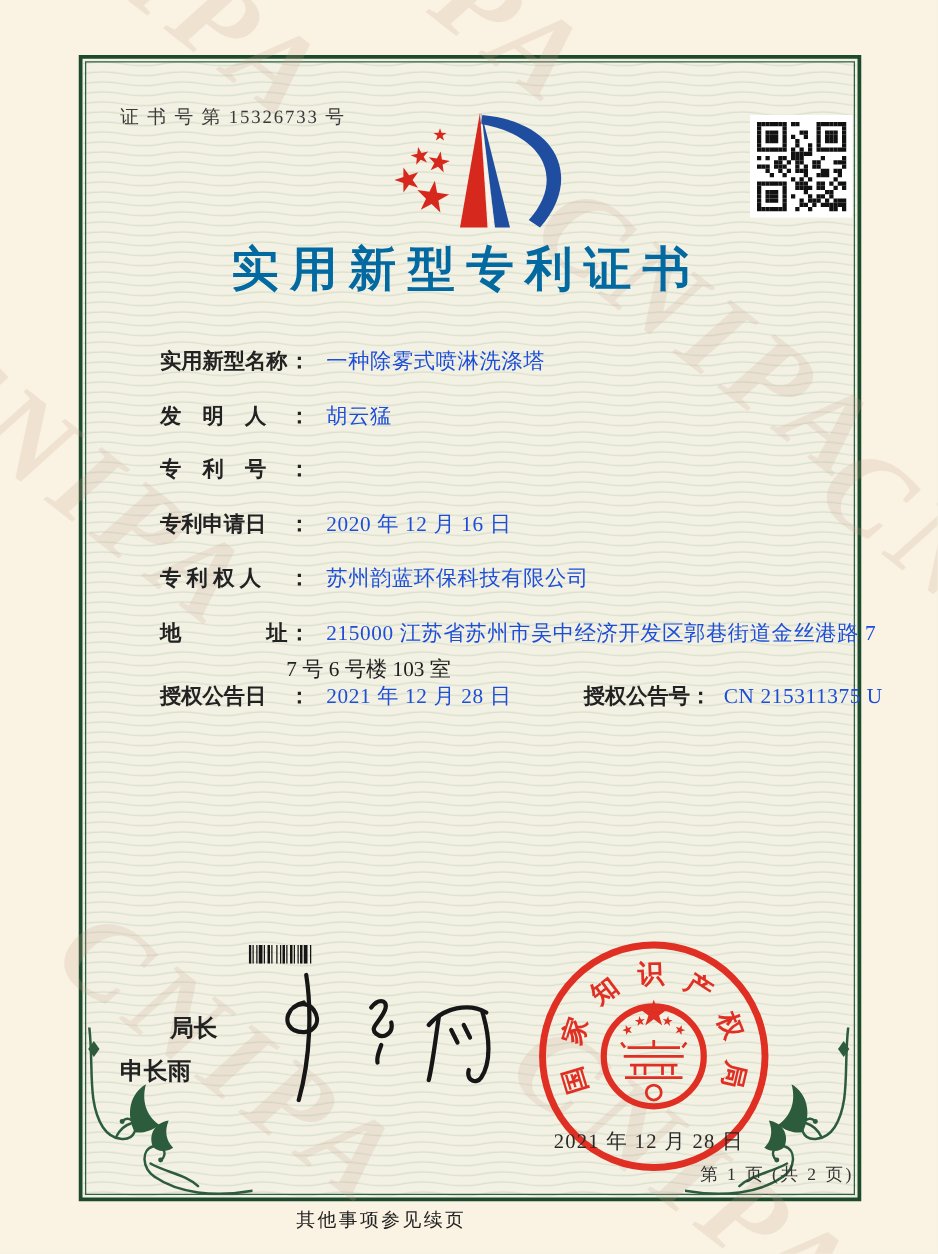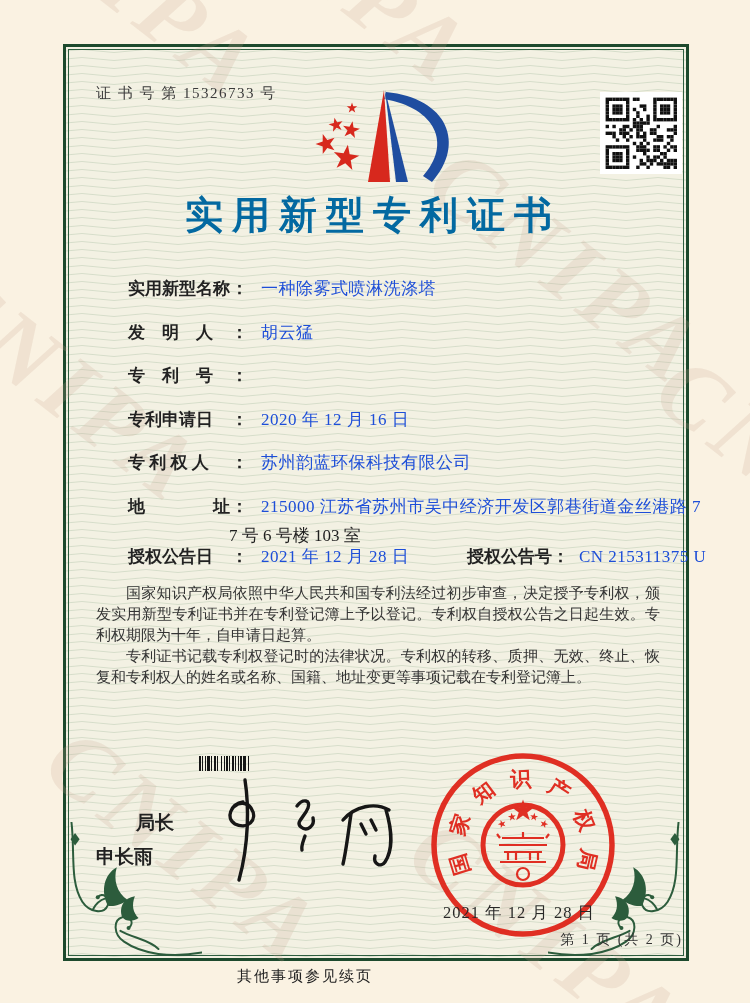--- a/index.html
+++ b/index.html
@@ -401,24 +401,20 @@
     <span class="lbl">授权公告日</span>
       <span class="colon">：</span>
     <span class="val" style="width:196px">2021 年 12 月 28 日</span>
     <span class="pair2">
       <span class="lbl">授权公告号</span>
         <span class="colon">：</span>
       <span class="val">CN 215311375 U</span>
     </span>
   </div>
 
-  <div class="body-text">
-    <p>国家知识产权局依照中华人民共和国专利法经过初步审查，决定授予专利权，颁发实用新型专利证书并在专利登记簿上予以登记。专利权自授权公告之日起生效。专利权期限为十年，自申请日起算。</p>
-    <p>专利证书记载专利权登记时的法律状况。专利权的转移、质押、无效、终止、恢复和专利权人的姓名或名称、国籍、地址变更等事项记载在专利登记簿上。</p>
-  </div>
 
   <svg class="barcode" id="barcode" viewBox="0 0 102 15" preserveAspectRatio="none">
       <rect x="0" y="0" width="2" height="15" fill="#151515"></rect>
       <rect x="3" y="0" width="1" height="15" fill="#151515"></rect>
       <rect x="6" y="0" width="1" height="15" fill="#151515"></rect>
       <rect x="8" y="0" width="3" height="15" fill="#151515"></rect>
       <rect x="12" y="0" width="1" height="15" fill="#151515"></rect>
       <rect x="15" y="0" width="2" height="15" fill="#151515"></rect>
       <rect x="18" y="0" width="1" height="15" fill="#151515"></rect>
       <rect x="22" y="0" width="1" height="15" fill="#151515"></rect>

